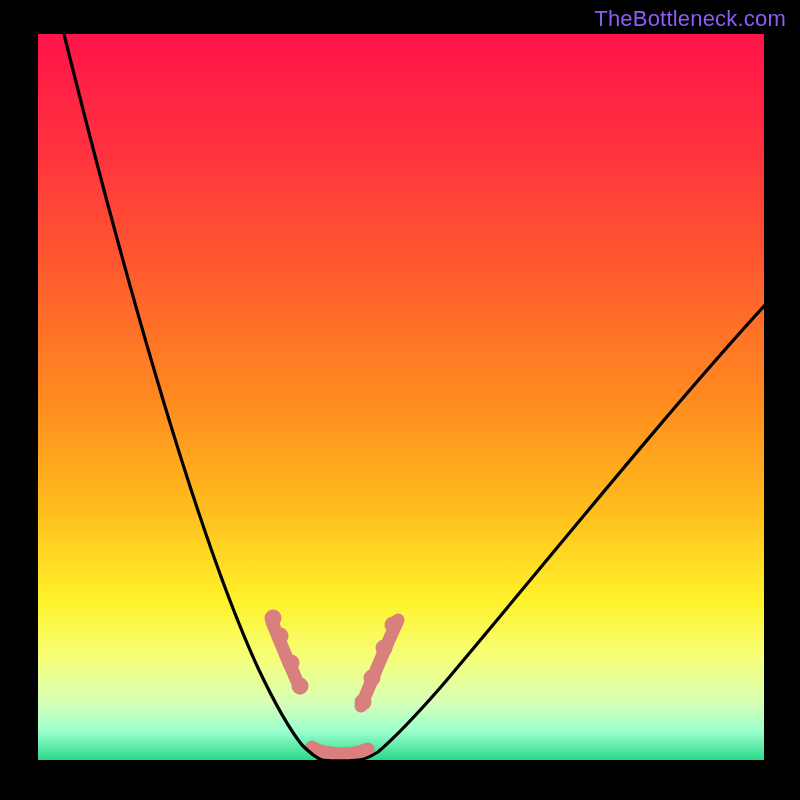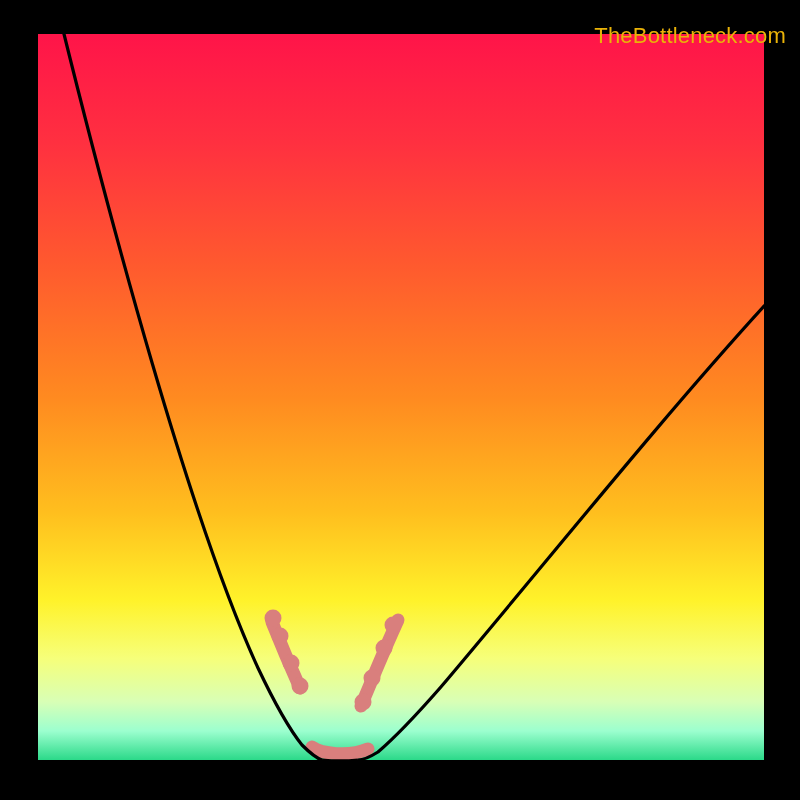--- a/index.html
+++ b/index.html
@@ -39,24 +39,23 @@
     width: 800px;
     height: 800px;
     pointer-events: none;
   }
   .watermark {
     position: absolute;
     top: 6px;
     right: 14px;
     font-family: Arial, Helvetica, sans-serif;
     font-size: 22px;
-    color: #eab308;
+    color: #8b5cf6;
     letter-spacing: 0.2px;
     user-select: none;
-    margin-top: 17px;
   }
 </style>
 </head>
 <body>
 
 <div class="stage">
 
   <div class="gradient-box" style="left: 38px; top: 34px; width: 726px; height: 726px; --c0: #ff1449; --c1: #ff3040; --c2: #ff5a2e; --c3: #ff8a20; --c4: #ffbf1e; --c5: #fff22a; --c6: #f6ff7a; --c7: #d8ffb6; --c8: #9cffcf; --c9: #2bd989;"></div>
 
   <svg class="curves" viewBox="0 0 800 800">

